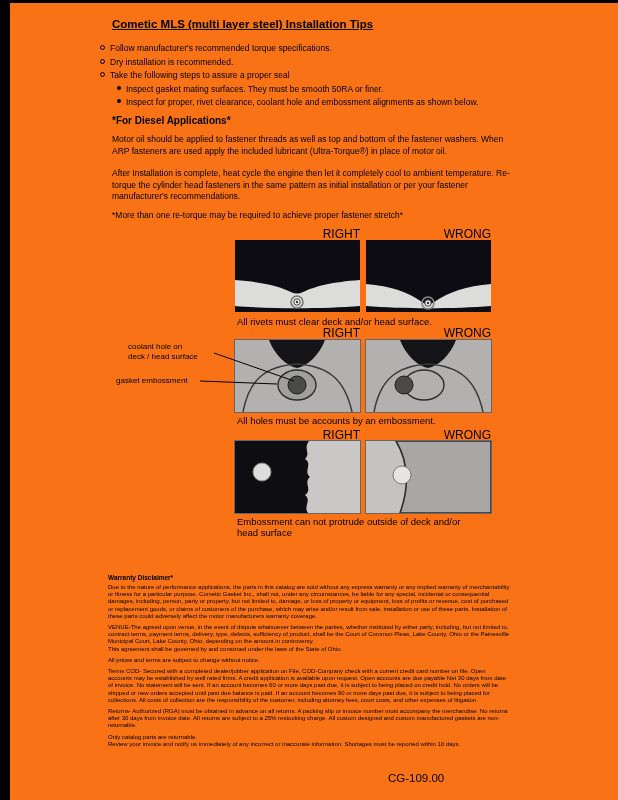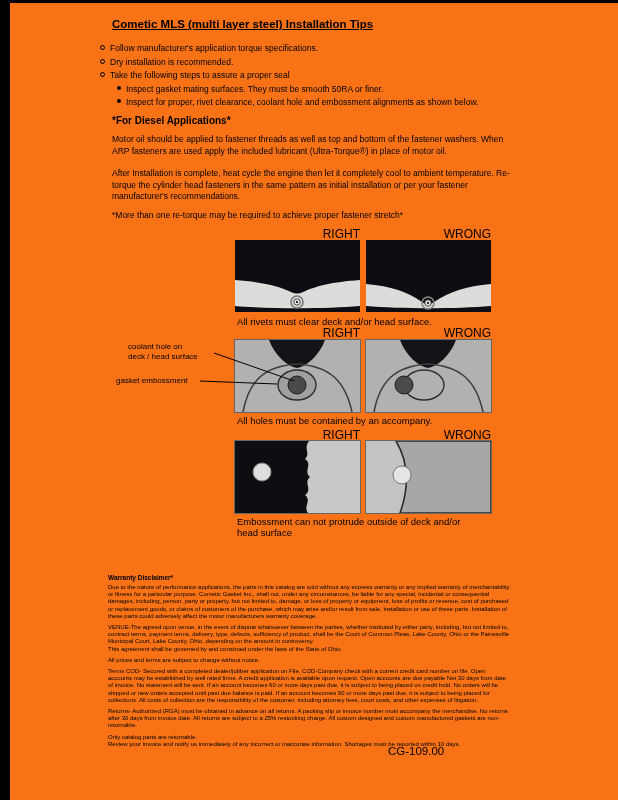--- a/index.html
+++ b/index.html
@@ -29,35 +29,35 @@
   .caption{position:absolute;left:237px;margin:0;font-size:9.5px;line-height:11px;}
   .c1{top:316px;} .c2{top:415px;} .c3{top:516px;width:225px;}
   .callout{position:absolute;font-size:8px;line-height:9.5px;margin:0;}
   .callout-coolant{left:128px;top:342px;width:88px;text-align:left;}
   .callout-emboss{left:116px;top:376px;text-align:right;}
   .leaders{position:absolute;left:0;top:0;pointer-events:none;}
   .disc-heading{position:absolute;left:108px;top:574px;margin:0;font-size:6.5px;font-weight:bold;}
   .disc{position:absolute;left:108px;top:584px;width:402px;font-size:6px;line-height:7.2px;}
   .disc p{margin:0 0 4px 0;}
   .disc p.no-gap{margin-bottom:0;}
-  .footer{position:absolute;left:388px;top:745px;font-size:11.5px;}
+  .footer{position:absolute;left:388px;top:772px;font-size:11.5px;}
 </style>
 </head>
 <body>
 
 <div class="page">
   <div class="edge-left"></div>
   <div class="edge-top"></div>
 
   <h1 class="title">Cometic MLS (multi layer steel) Installation Tips</h1>
 
   <div class="tips">
     <div class="tiprow">
       <span class="dot-open"></span>
-      <span>Follow manufacturer's application torque specifications.</span>
+      <span>Follow manufacturer's recommended torque specifications.</span>
     </div>
     <div class="tiprow">
       <span class="dot-open"></span>
       <span>Dry installation is recommended.</span>
     </div>
     <div class="tiprow">
       <span class="dot-open"></span>
       <span>Take the following steps to assure a proper seal</span>
     </div>
     <div class="tiprow sub">
@@ -116,21 +116,21 @@
     <div>coolant hole on</div>
     <div>deck / head surface</div>
   </div>
   <p class="callout callout-emboss">gasket embossment</p>
 
   <svg class="leaders" width="618" height="800" viewBox="0 0 618 800">
     <line x1="214" y1="353" x2="294" y2="381" stroke="#000" stroke-width="1"></line>
     <line x1="200" y1="381" x2="277" y2="384" stroke="#000" stroke-width="1"></line>
   </svg>
 
-  <p class="caption c2">All holes must be contained by an accompany.</p>
+  <p class="caption c2">All holes must be accounts by an embossment.</p>
 
   <div class="dlabel l3l">RIGHT</div>
   <div class="dlabel l3r">WRONG</div>
 
   <svg class="panel bordered r3l" viewBox="0 0 125 72">
     <rect width="125" height="72" fill="#c9c8c6"></rect>
     <path d="M0,0 L74,0 C68,8 76,12 70,18 C78,23 68,30 75,36 C68,42 78,48 70,54 C77,60 68,65 73,72 L0,72 Z" fill="#0e0d12"></path>
     <circle cx="27" cy="31" r="9" fill="#dddddc" stroke="#8a8a88" stroke-width="1"></circle>
   </svg>
   <svg class="panel bordered r3r" viewBox="0 0 125 72">

